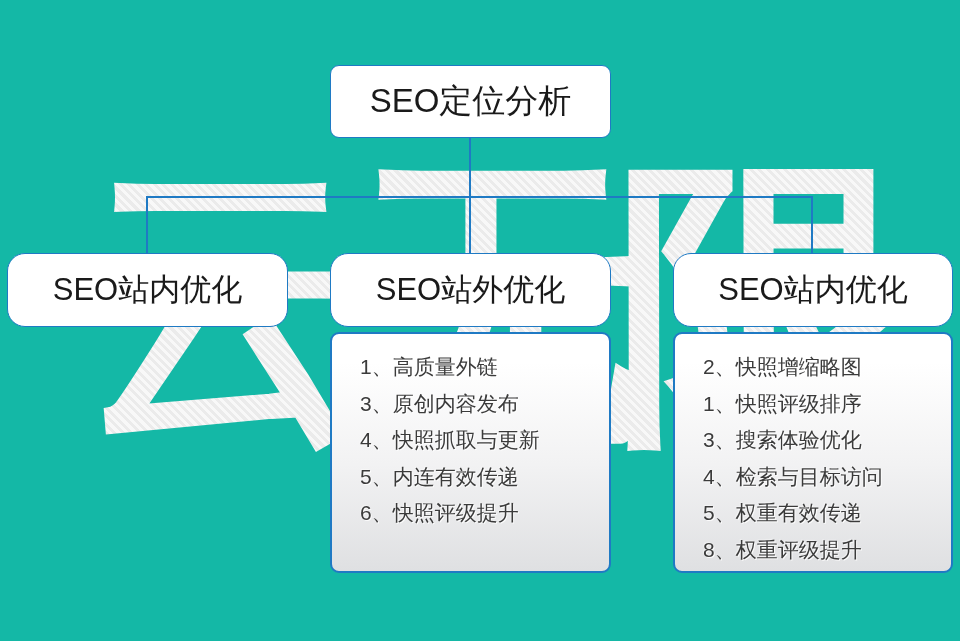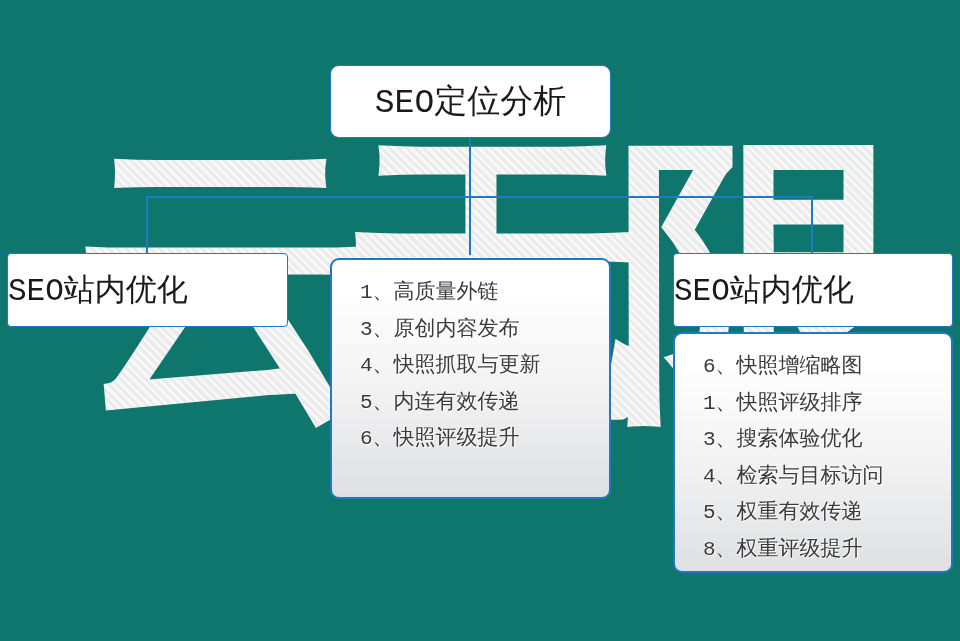--- a/index.html
+++ b/index.html
@@ -5,22 +5,22 @@
   :root{
     --line:#1f7ac4;
     --header-text:#1a1a1a;
     --item-text:#3b3b3b;
   }
   html,body{margin:0;padding:0;background:#fff;}
   .stage{
     position:relative;
     width:960px;height:641px;
     overflow:hidden;
-    background:#0f766e;
-    font-family:Liberation Mono, monospace;
+    background:#14b8a6;
+    font-family:Liberation Sans, sans-serif;
   }
   
   .watermark{
     position:absolute;
     left:50%;top:115px;
     transform:translateX(-50%);
     width:960px;
     text-align:center;
     font-size:300px;
     font-weight:700;
@@ -58,22 +58,22 @@
   .root-box{left:330px;top:65px;width:281px;height:73px;font-size:33px;}
   .col{position:absolute;top:253px;width:281px;z-index:2;}
   #col-0{left:7px;}
   #col-1{left:330px;}
   #col-2{left:673px;width:280px;}
   .col-header{
     box-sizing:border-box;
     width:100%;height:74px;
     background:#fff;
     border:1.5px solid var(--line);
-    border-radius:4px;
-    display:flex;align-items:center;
+    border-radius:18px;
+    display:flex;align-items:center;justify-content:center;
     font-size:31px;color:var(--header-text);
   }
   .col-list{
     box-sizing:border-box;
     margin-top:5px;
     width:100%;height:241px;
     border:2px solid var(--line);
     border-radius:9px;
     background:linear-gradient(180deg,#ffffff 12%,#f2f2f3 55%,#dfe0e2 100%);
     padding:15px 6px 0 28px;
@@ -104,35 +104,38 @@
     <span>SEO定位分析</span>
   </div>
 
   <div class="col" id="col-0">
     <div class="col-header">
       <span>SEO站内优化</span>
     </div>
   </div>
 
   <div class="col" id="col-1">
+    <div class="col-header">
+      <span>SEO站外优化</span>
+    </div>
     <ul class="col-list">
       <li>1、高质量外链</li>
       <li>3、原创内容发布</li>
       <li>4、快照抓取与更新</li>
       <li>5、内连有效传递</li>
       <li>6、快照评级提升</li>
     </ul>
   </div>
 
   <div class="col" id="col-2">
     <div class="col-header">
       <span>SEO站内优化</span>
     </div>
     <ul class="col-list">
-      <li>6、快照增缩略图</li>
+      <li>2、快照增缩略图</li>
       <li>1、快照评级排序</li>
       <li>3、搜索体验优化</li>
       <li>4、检索与目标访问</li>
       <li>5、权重有效传递</li>
       <li>8、权重评级提升</li>
     </ul>
   </div>
 
 </div>
 

